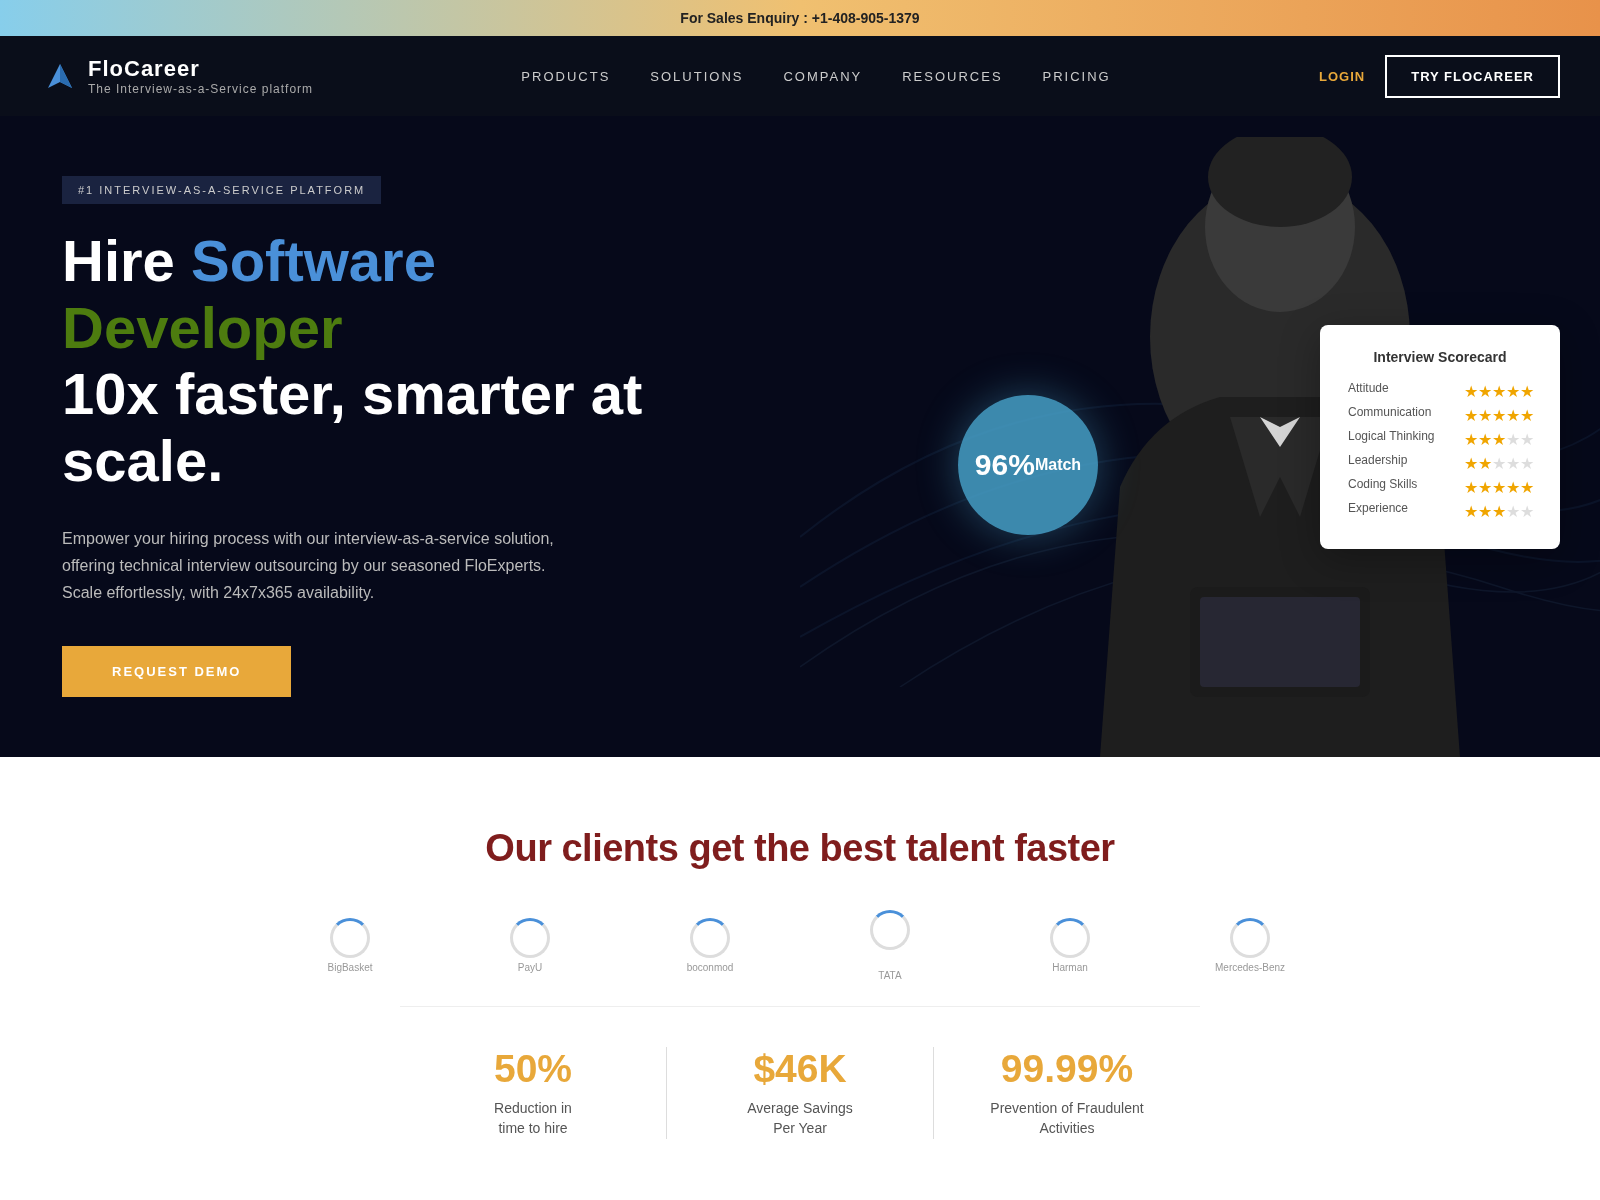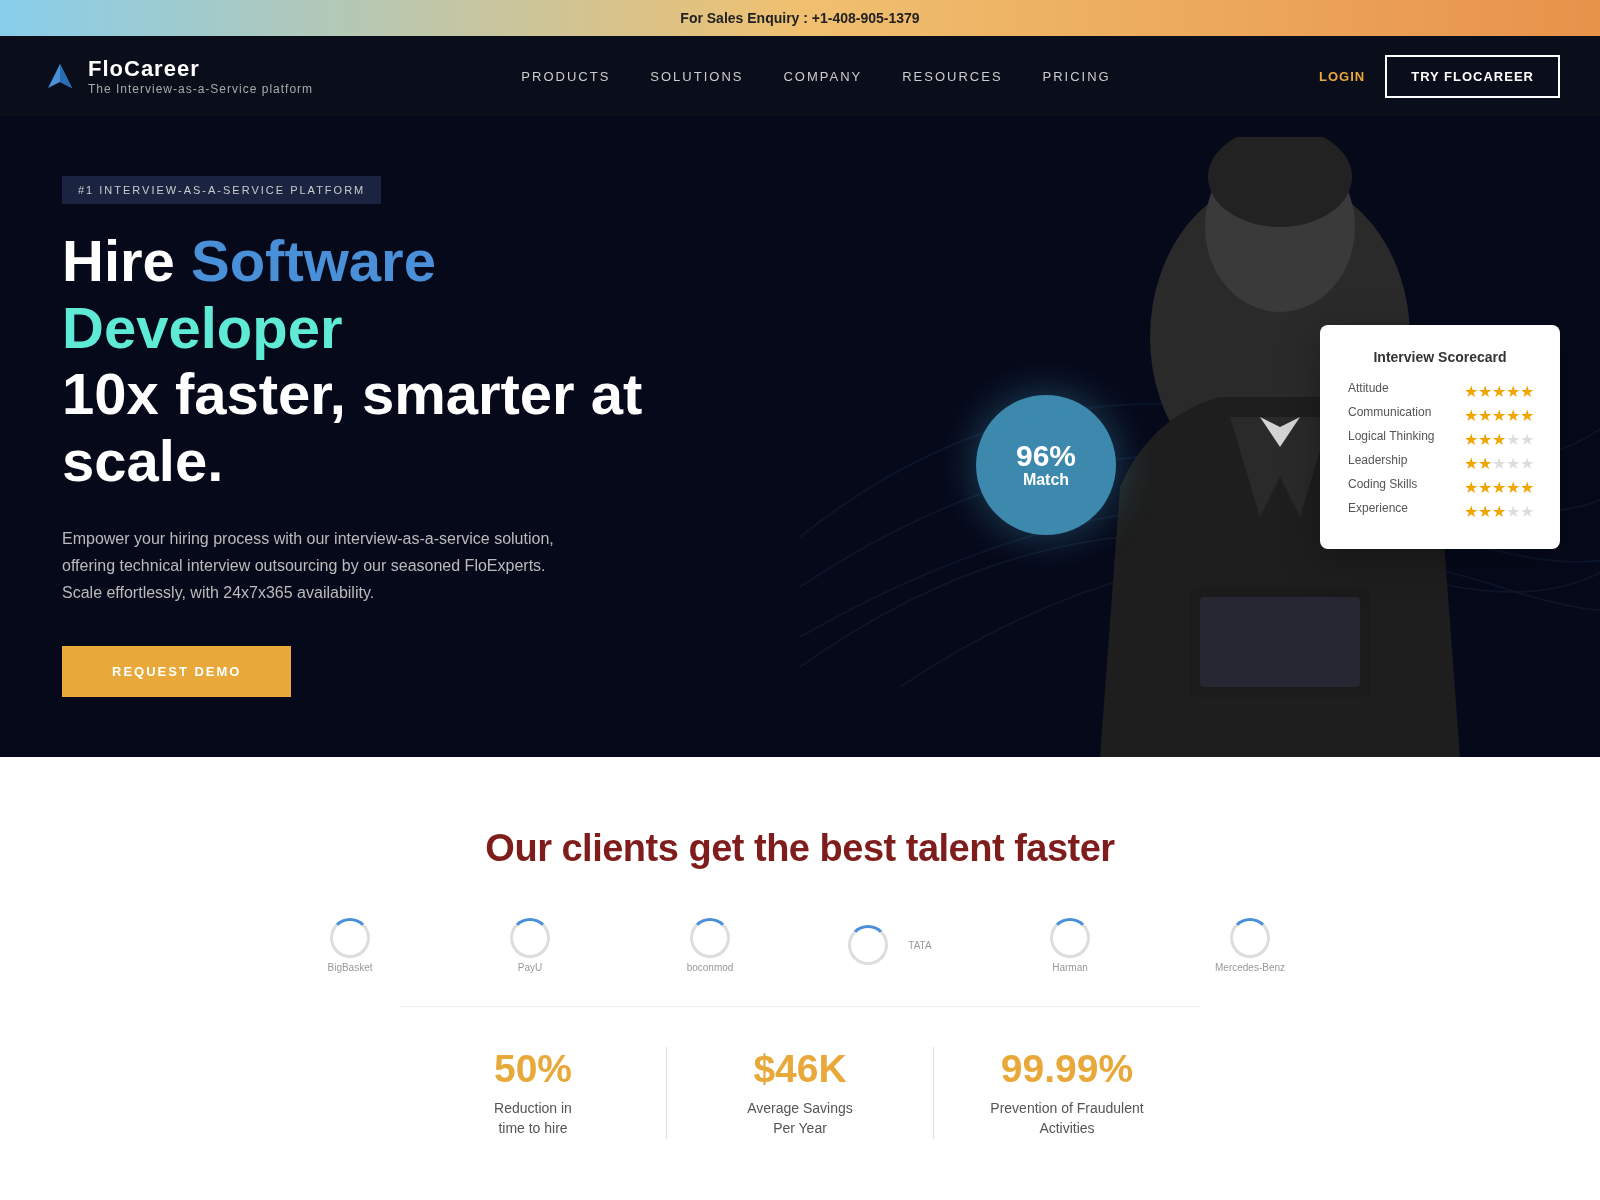--- a/index.html
+++ b/index.html
@@ -111,21 +111,21 @@
       text-transform: uppercase;
     }
     .hero-title {
       font-size: 58px;
       font-weight: 800;
       line-height: 1.15;
       color: #fff;
       margin-bottom: 30px;
     }
     .hero-title .blue { color: #4a90d9; }
-    .hero-title .gold { color: #5eead4; }
+    .hero-title .gold { color: #4d7c0f; }
     .hero-desc {
       color: #bbb;
       font-size: 16px;
       line-height: 1.7;
       margin-bottom: 40px;
       max-width: 520px;
     }
     .hero-cta {
       background: #e8a83a;
       color: #fff;
@@ -144,29 +144,29 @@
       right: 0;
       top: 0;
       width: 55%;
       height: 100%;
       z-index: 1;
     }
 
     
     .match-circle {
       position: absolute;
-      right: 484px;
+      right: 502px;
       top: 50%;
       transform: translateY(-30%);
       width: 140px;
       height: 140px;
       border-radius: 50%;
       background: rgba(70, 160, 200, 0.85);
       display: flex;
-      flex-direction: column;
+      flex-direction: row;
       align-items: center;
       justify-content: center;
       z-index: 10;
       box-shadow: 0 0 40px rgba(70,160,200,0.4);
     }
     .match-circle .pct {
       font-size: 30px;
       font-weight: 800;
       color: #fff;
       line-height: 1;
@@ -471,21 +471,21 @@
             <span style="font-size: 10px; color: rgb(153, 153, 153);">PayU</span>
           </div>
         </div>
         <div class="client-logo-item">
           <div style="display: flex; flex-direction: column; align-items: center; gap: 4px;">
             <div class="logo-spinner"></div>
             <span style="font-size: 10px; color: rgb(153, 153, 153);">boconmod</span>
           </div>
         </div>
         <div class="client-logo-item">
-          <div style="display: flex; flex-direction: row; align-items: center; gap: 20px;">
+          <div style="display: flex; flex-direction: column; align-items: center; gap: 20px;">
             <div class="logo-spinner"></div>
             <span style="font-size: 10px; color: rgb(153, 153, 153);">TATA</span>
           </div>
         </div>
         <div class="client-logo-item">
           <div style="display: flex; flex-direction: column; align-items: center; gap: 4px;">
             <div class="logo-spinner"></div>
             <span style="font-size: 10px; color: rgb(153, 153, 153);">Harman</span>
           </div>
         </div>

